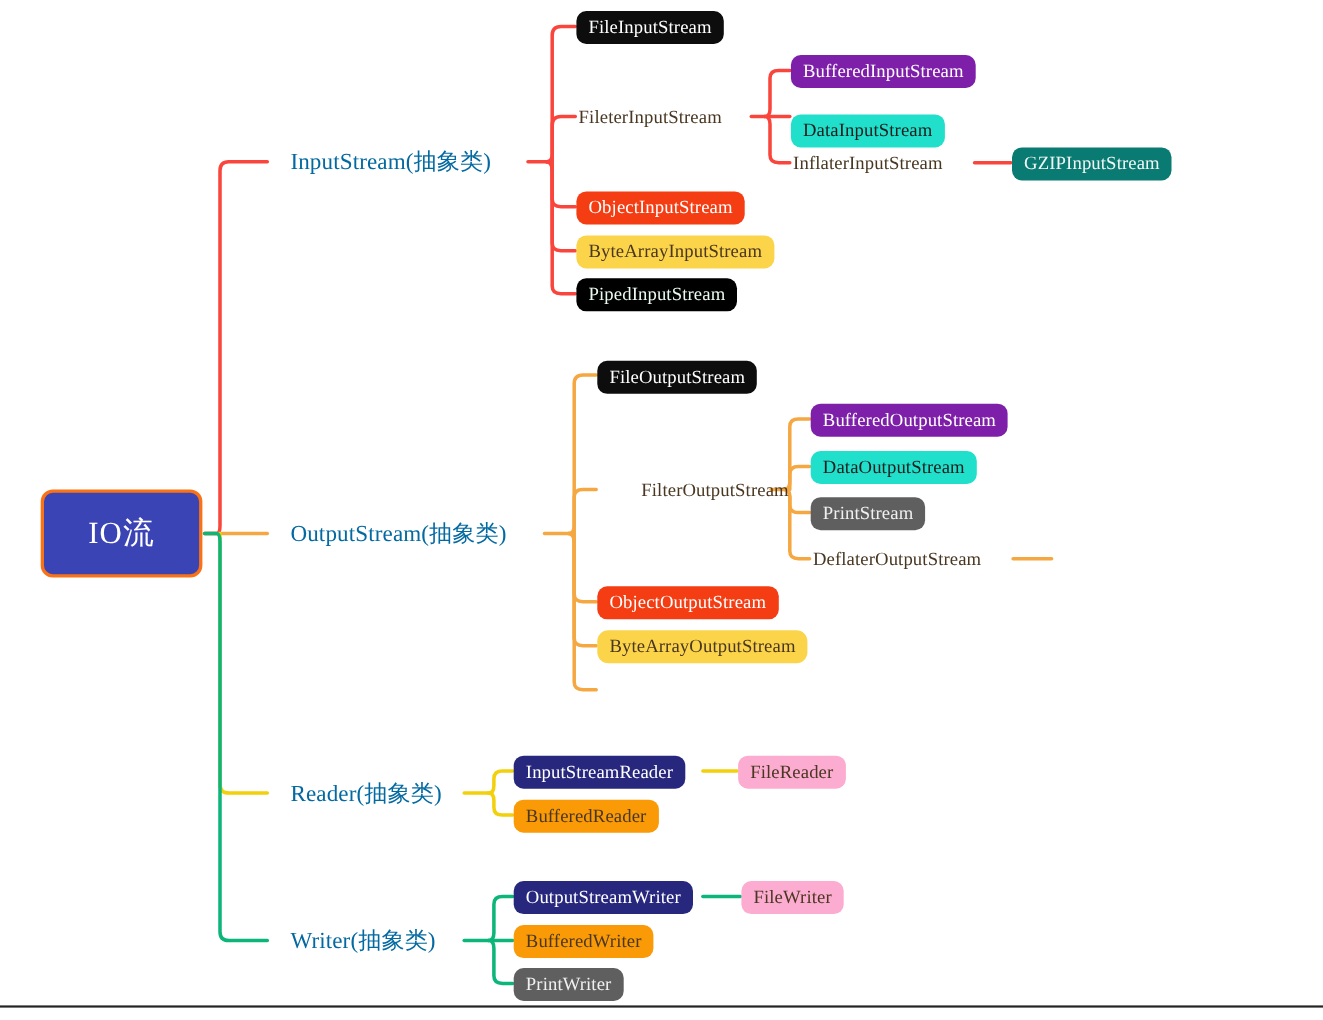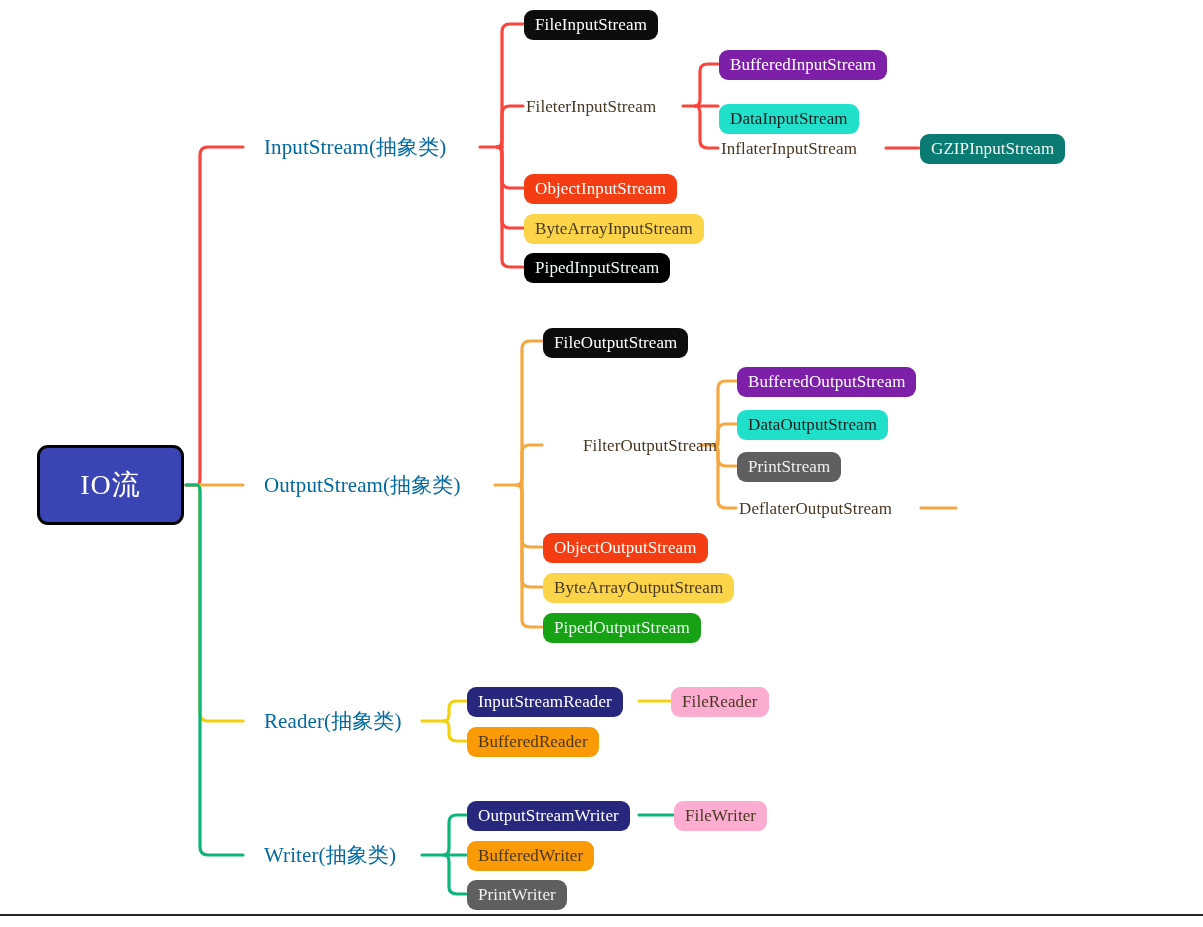--- a/index.html
+++ b/index.html
@@ -36,21 +36,21 @@
     color:#0369a1;
     padding:2px;
     display:inline-block;
   }
   
   #root-node{
     position:absolute;
     left:37px;top:445px;
     width:147px;height:80px;
     background:#3b44b4;
-    border:3px solid #000000;
+    border:3px solid #f97316;
     border-radius:11px;
     box-sizing:border-box;
     display:flex;align-items:center;justify-content:center;
     color:#ffffff;
     font-size:28px;
     letter-spacing:1px;
   }
   .bottom-rule{
     position:absolute;left:0;top:914px;width:1203px;height:2px;background:#242424;
   }
@@ -180,23 +180,20 @@
   </div>
 
   <div class="node chip" style="left:543px;top:533px;background:#f53d13;color:#ffffff;">
     <span>ObjectOutputStream</span>
   </div>
 
   <div class="node chip" style="left:543px;top:573px;background:#fbd44a;color:#4a3722;border-radius:10px;">
     <span>ByteArrayOutputStream</span>
   </div>
 
-  <div class="node chip" style="left:543px;top:613px;background:#17a216;color:#eafaf0;">
-    <span>PipedOutputStream</span>
-  </div>
 
   <div class="node chip" style="left:737px;top:367px;background:#7d1fa8;color:#ffffff;">
     <span>BufferedOutputStream</span>
   </div>
 
   <div class="node chip" style="left:737px;top:410px;background:#20e0cb;color:#1d1d1d;">
     <span>DataOutputStream</span>
   </div>
 
   <div class="node chip" style="left:737px;top:452px;background:#5f5f5f;color:#f0f0f0;">

